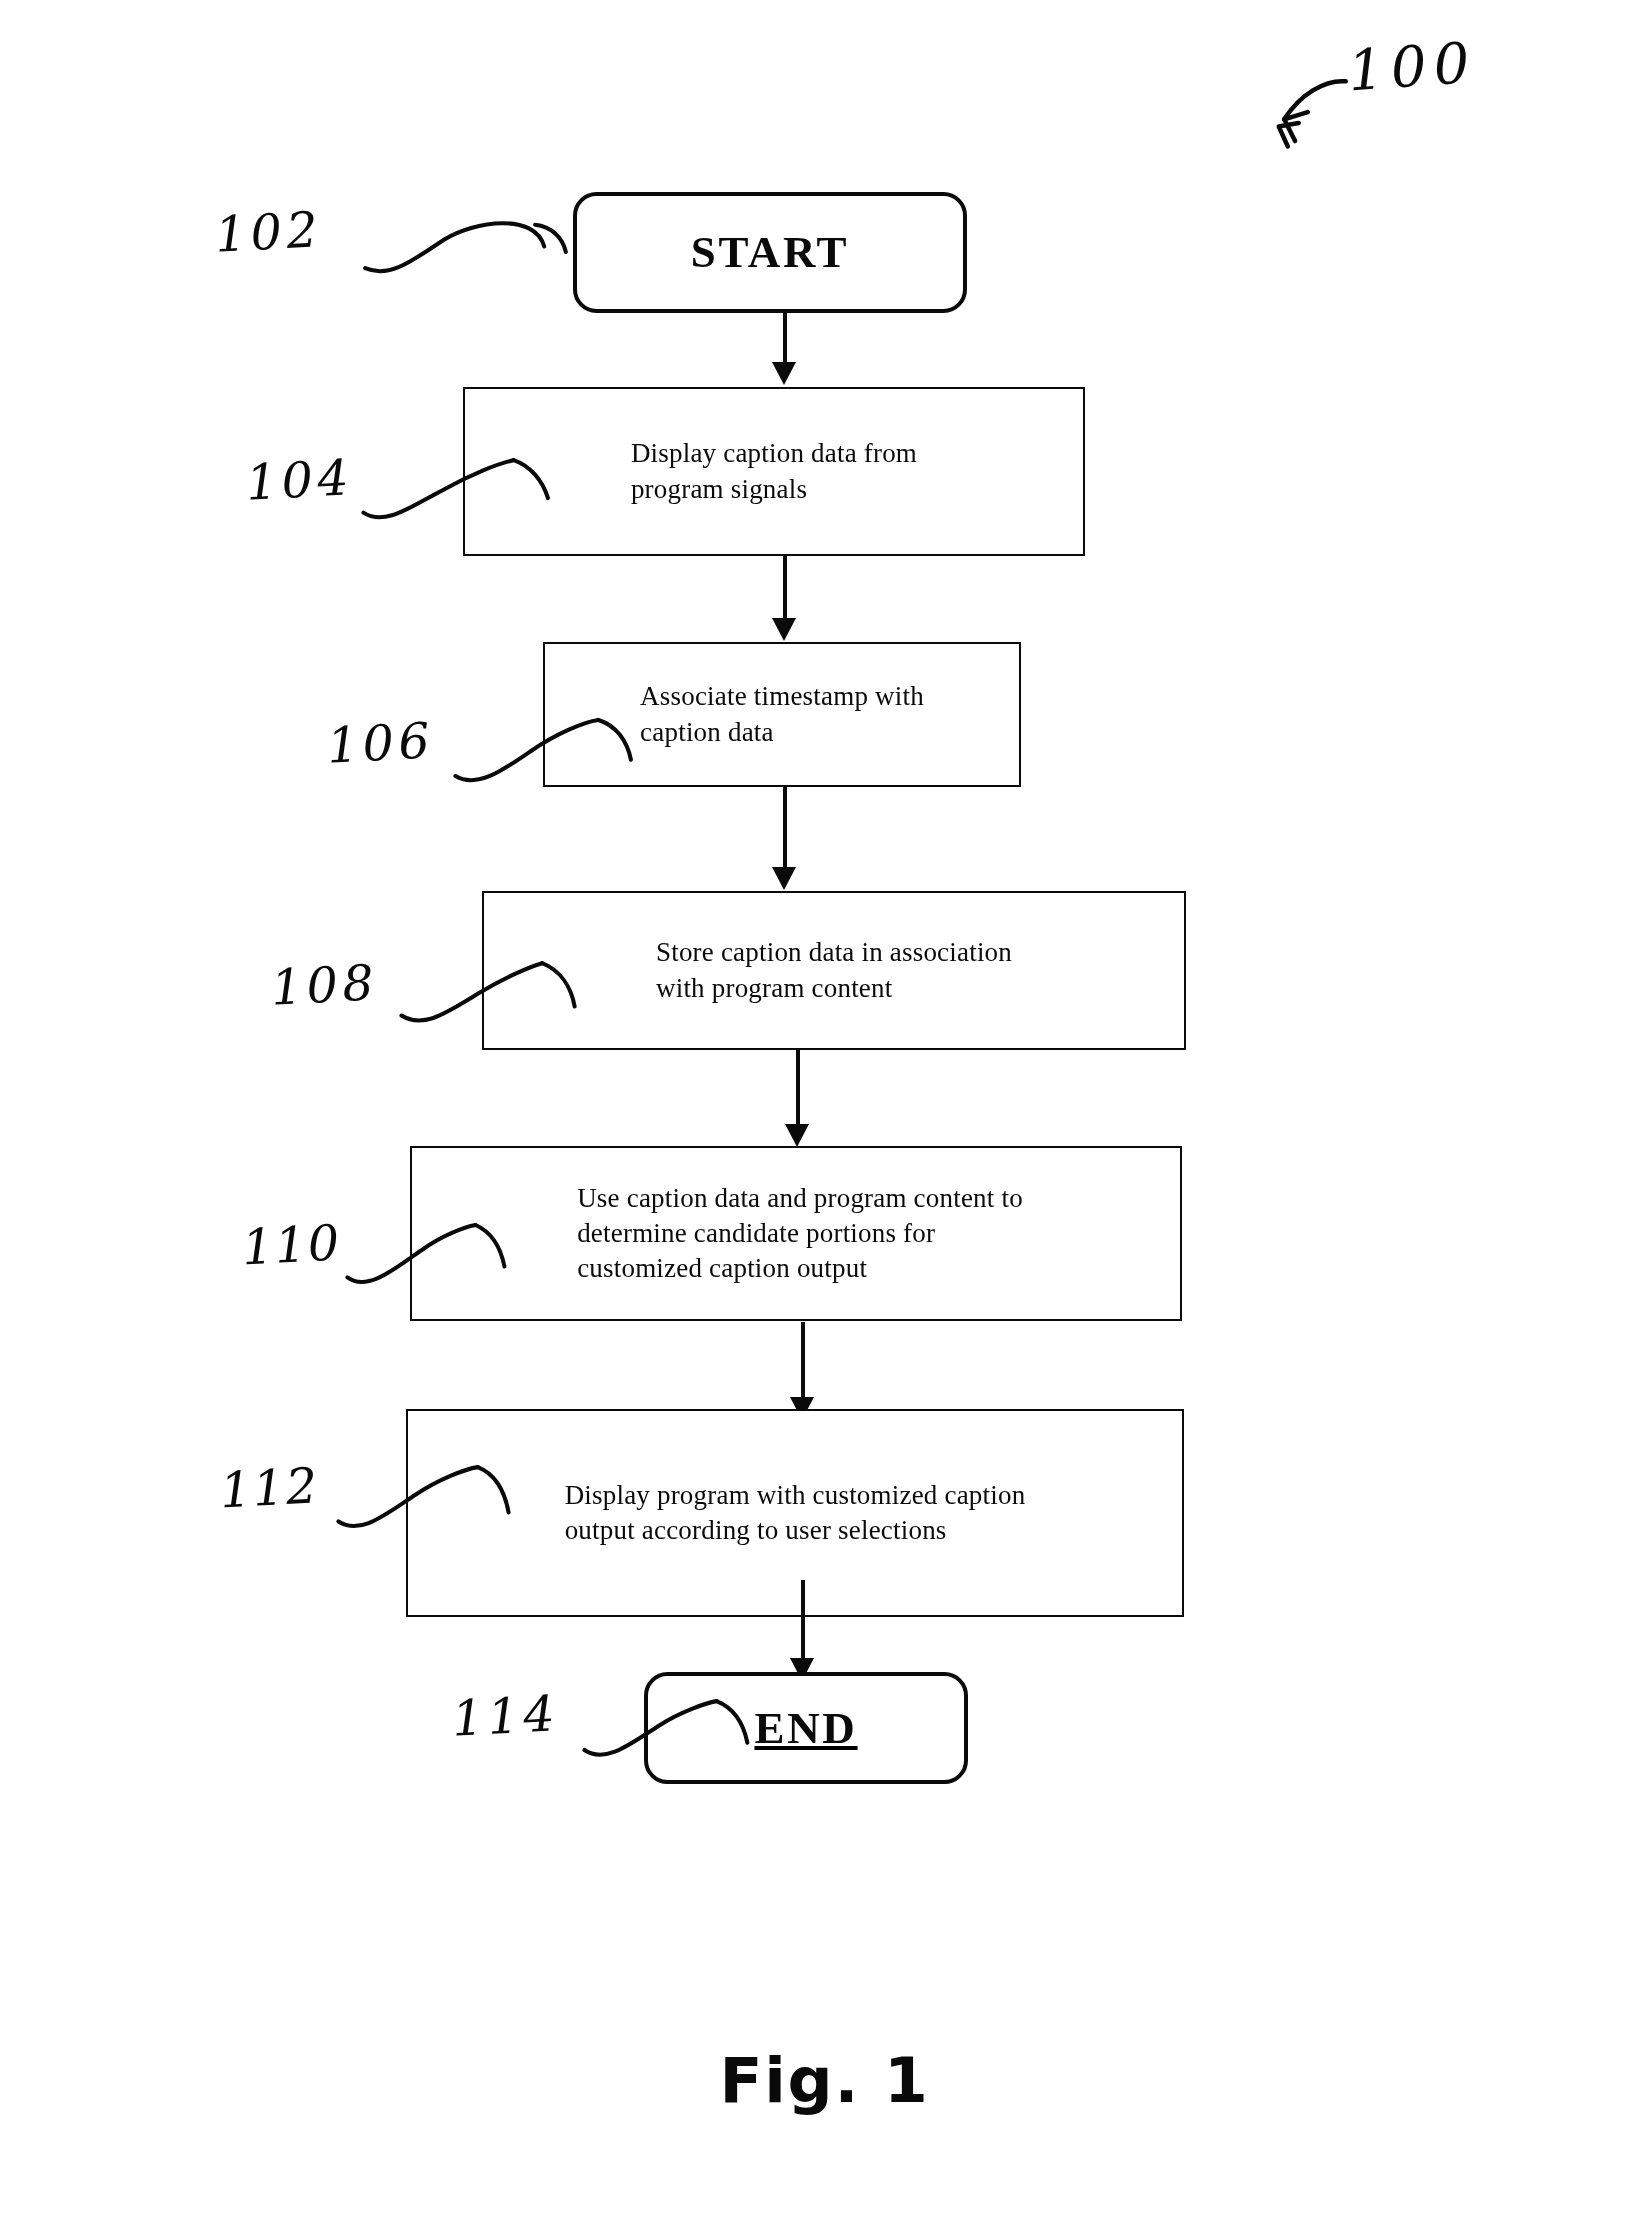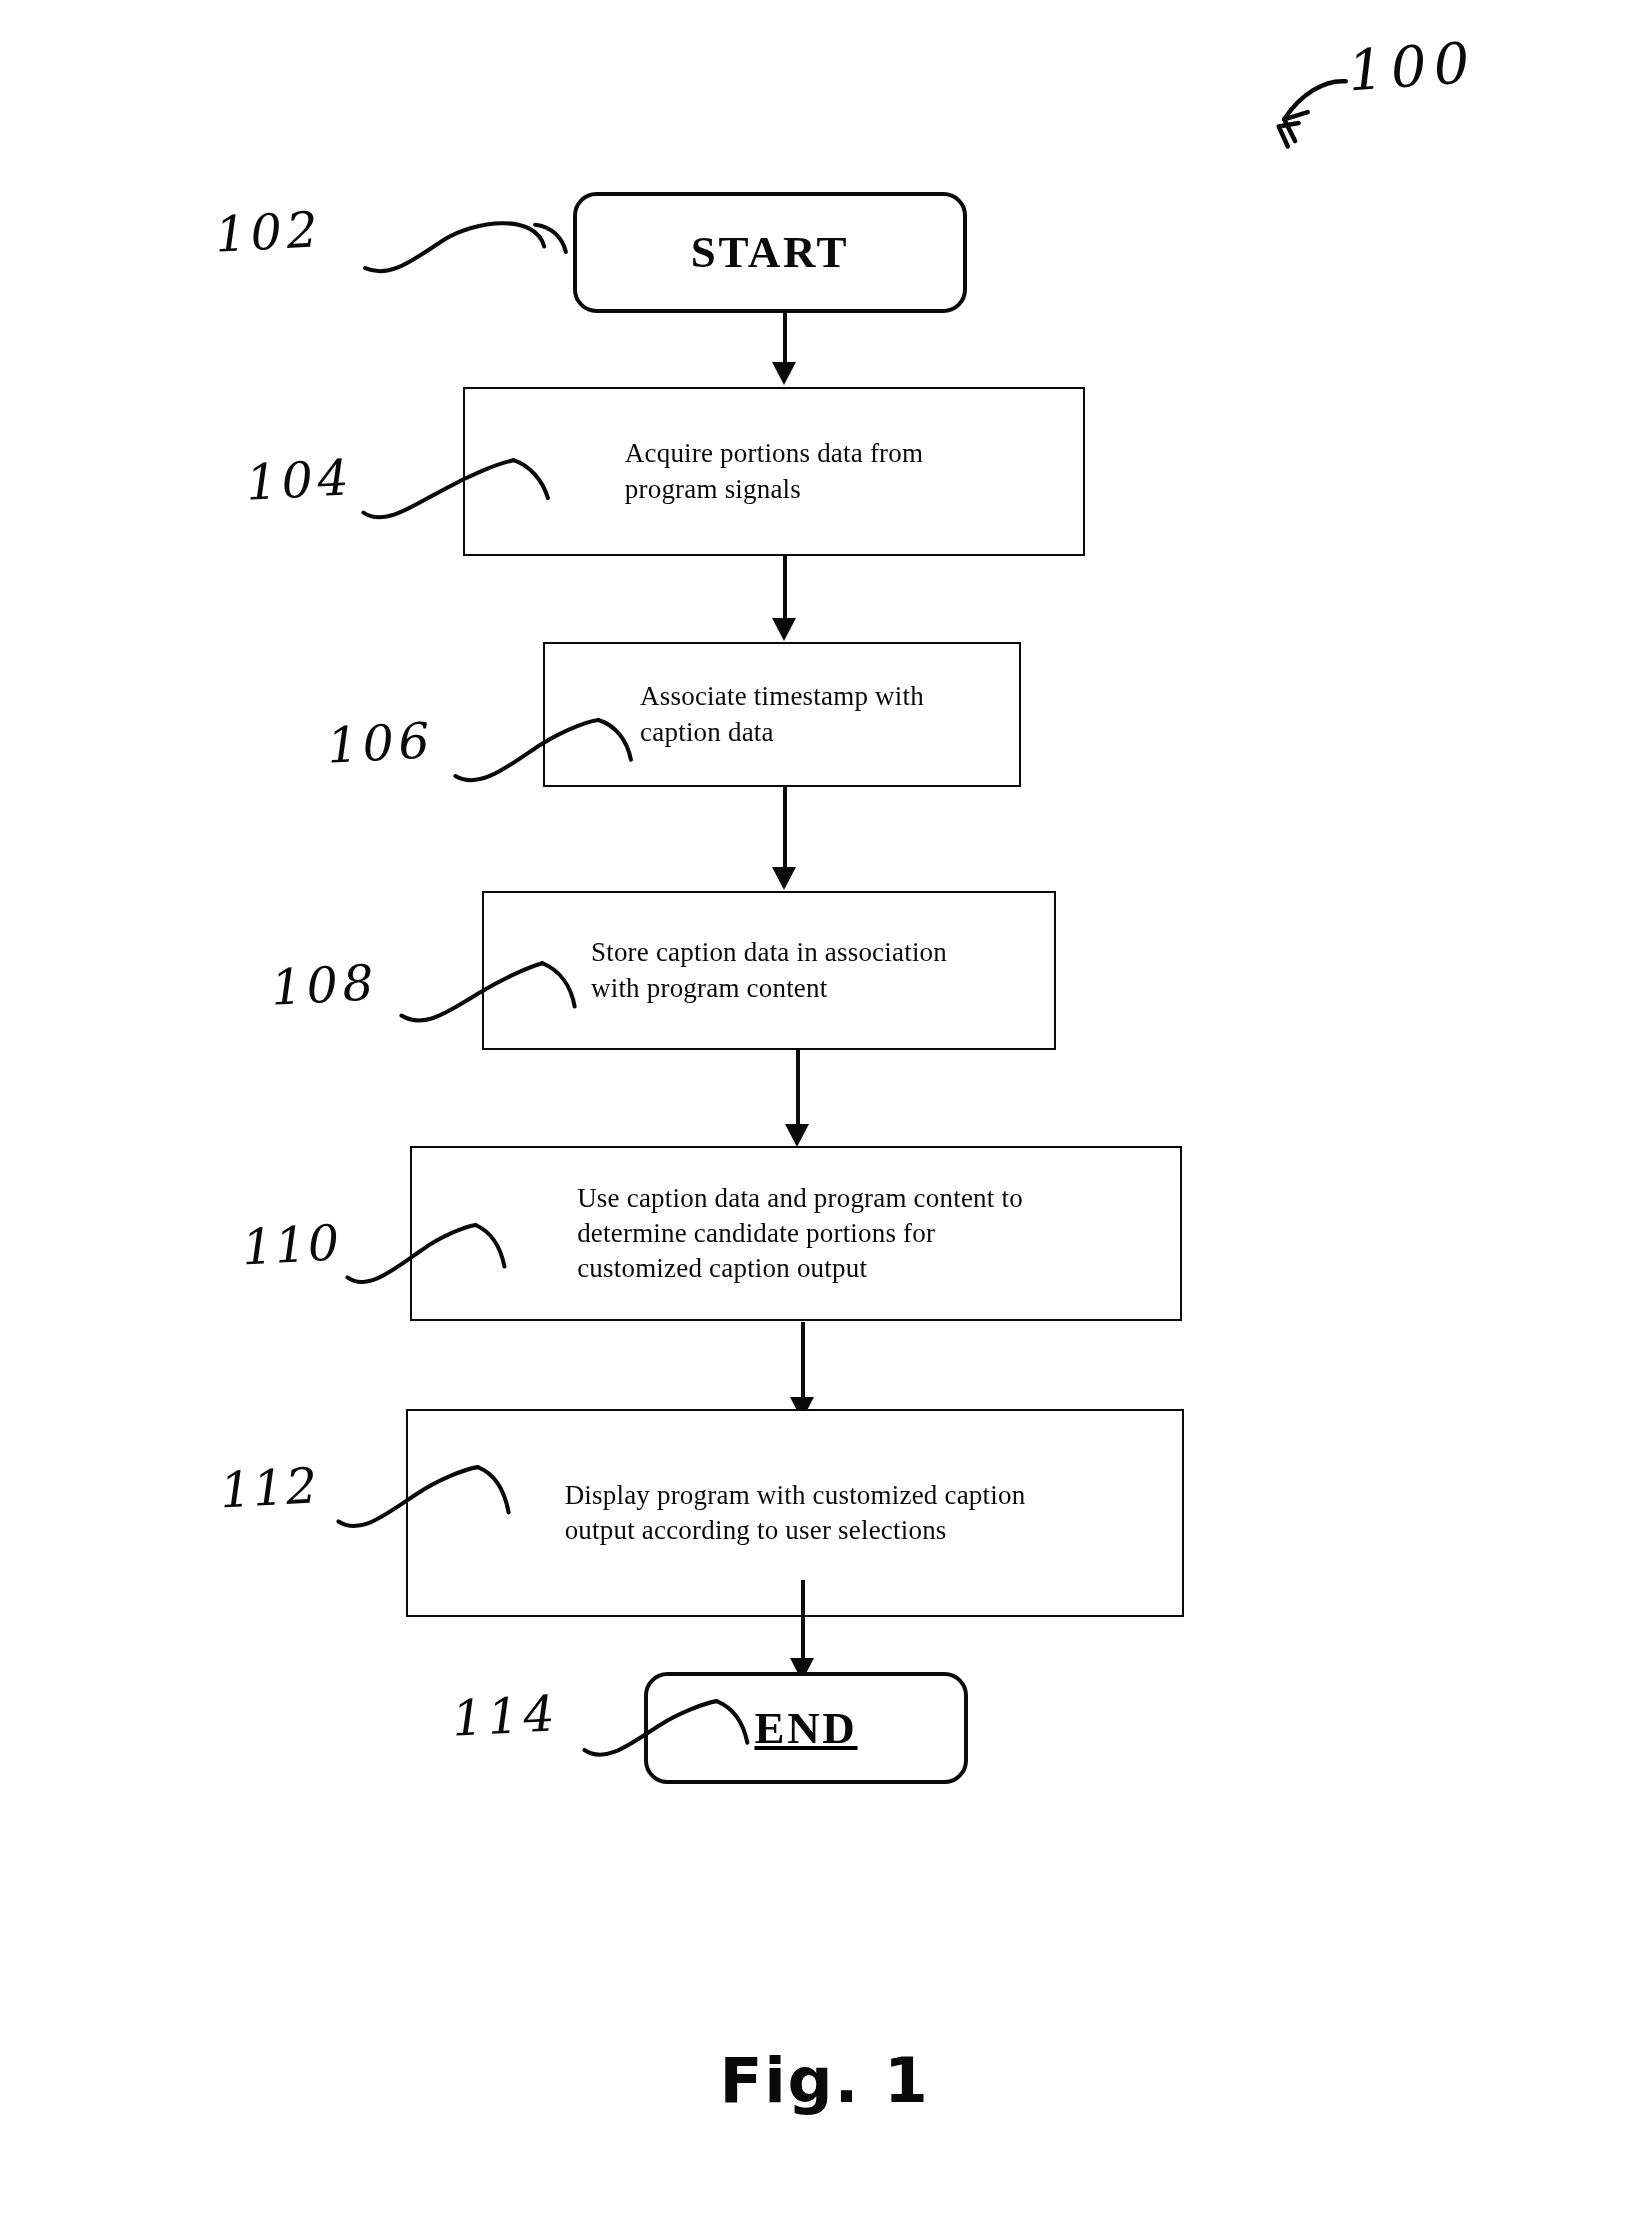--- a/index.html
+++ b/index.html
@@ -50,21 +50,21 @@
   .node.terminal .node-label {
     font-size: 45px;
     font-weight: bold;
     letter-spacing: 2.7px;
   }
 
   
   #node-start   { left: 573px; top: 192px;  width: 394px; height: 121px; }
   #node-104     { left: 463px; top: 387px;  width: 622px; height: 169px; }
   #node-106     { left: 543px; top: 642px;  width: 478px; height: 145px; }
-  #node-108     { left: 482px; top: 891px;  width: 574px; height: 159px; }
+  #node-108     { left: 482px; top: 891px;  width: 704px; height: 159px; }
   #node-110     { left: 410px; top: 1146px; width: 772px; height: 175px; padding-left: 8px; }
   #node-112     { left: 406px; top: 1409px; width: 778px; height: 208px; }
   #node-end     { left: 644px; top: 1672px; width: 324px; height: 112px; text-decoration: underline; }
 
   
   .connector {
     position: absolute;
   }
   .connector .line {
     position: absolute;
@@ -152,21 +152,21 @@
       <path d="M 196,26 C 214,28 226,40 230,56" stroke="#0a0a0a" stroke-width="4.5" fill="none" stroke-linecap="round"></path>
     </svg>
   </div>
 
   <div class="connector" style="left:783px; top:313px; height:74px;">
     <div class="line" style="height:51px;"></div>
     <div class="head" style="top:49px;"></div>
   </div>
 
   <div class="node" id="node-104">
-    <span class="node-label">Acquire portions data from
+    <span class="node-label">Display caption data from
 program signals</span>
   </div>
   <div class="ref" style="left:246px; top:452px;">104</div>
   <div class="leader" style="left:358px; top:440px; width:199px; height:100px;">
     <svg width="199" height="100" viewBox="0 0 220 110">
       <path d="M 6,80 C 30,96 60,72 96,54 C 124,38 154,26 172,22" stroke="#0a0a0a" stroke-width="4.5" fill="none" stroke-linecap="round"></path>
       <path d="M 172,22 C 190,28 204,44 210,64" stroke="#0a0a0a" stroke-width="4.5" fill="none" stroke-linecap="round"></path>
     </svg>
   </div>
 

